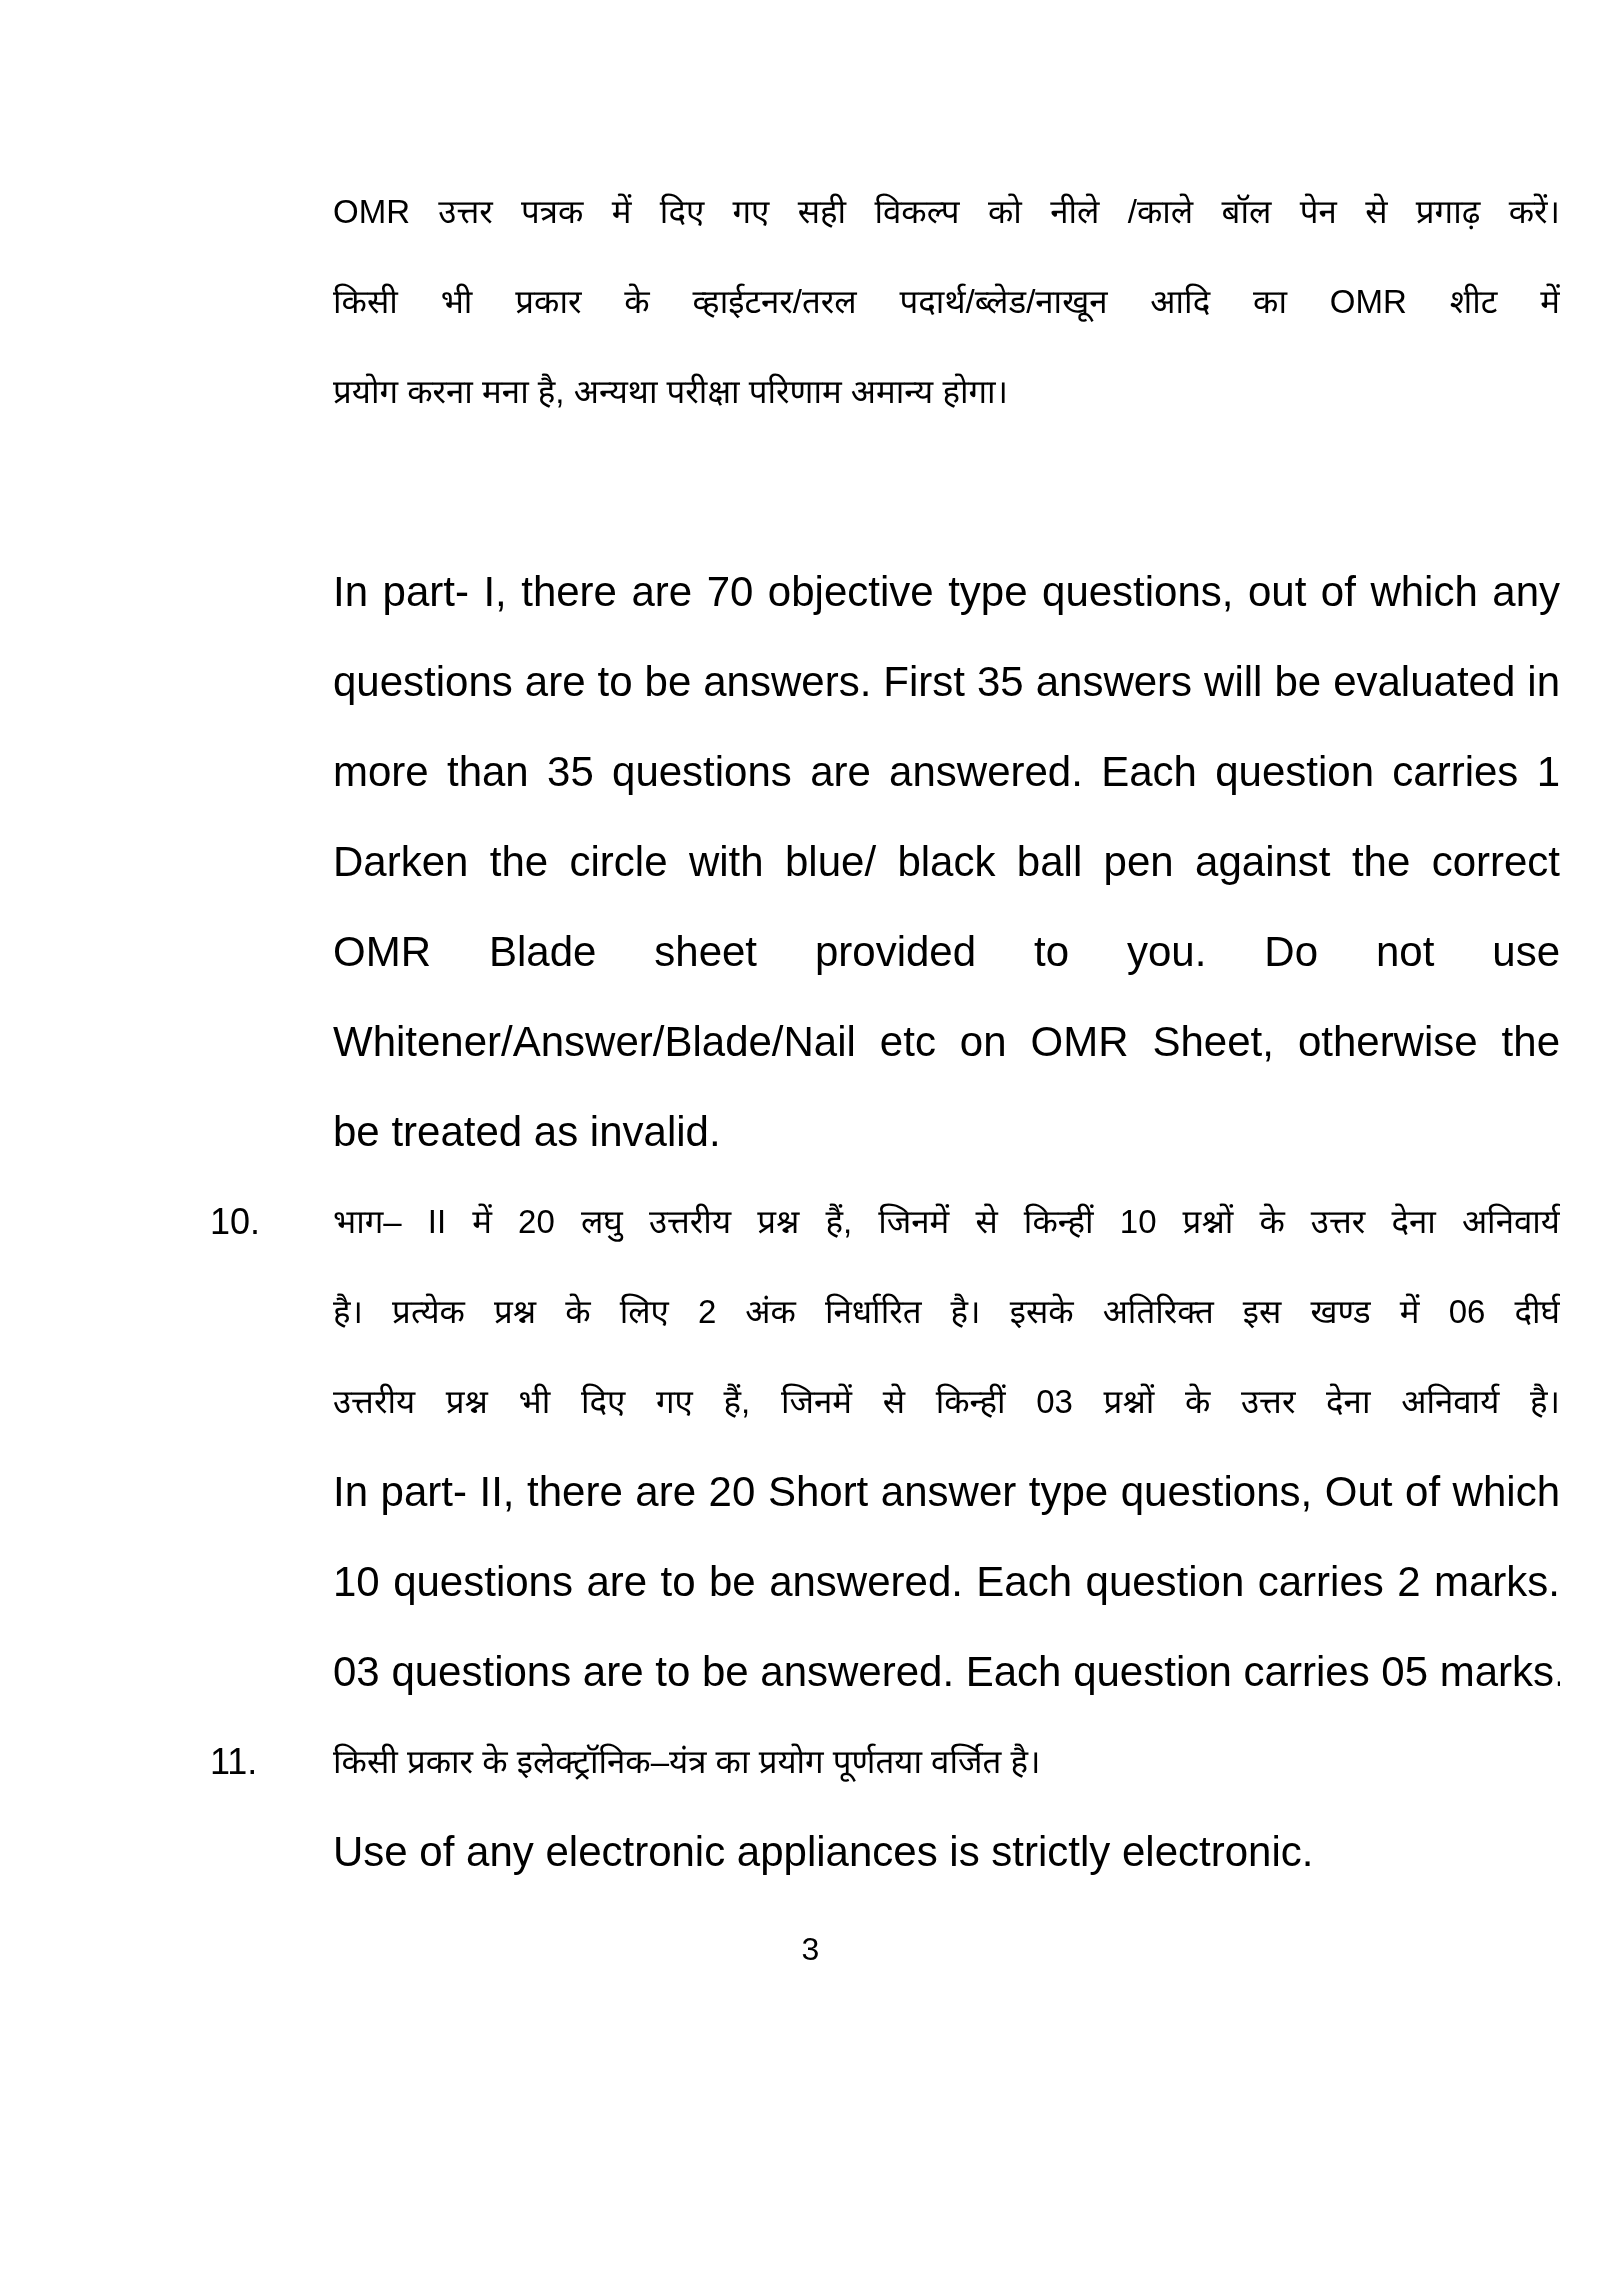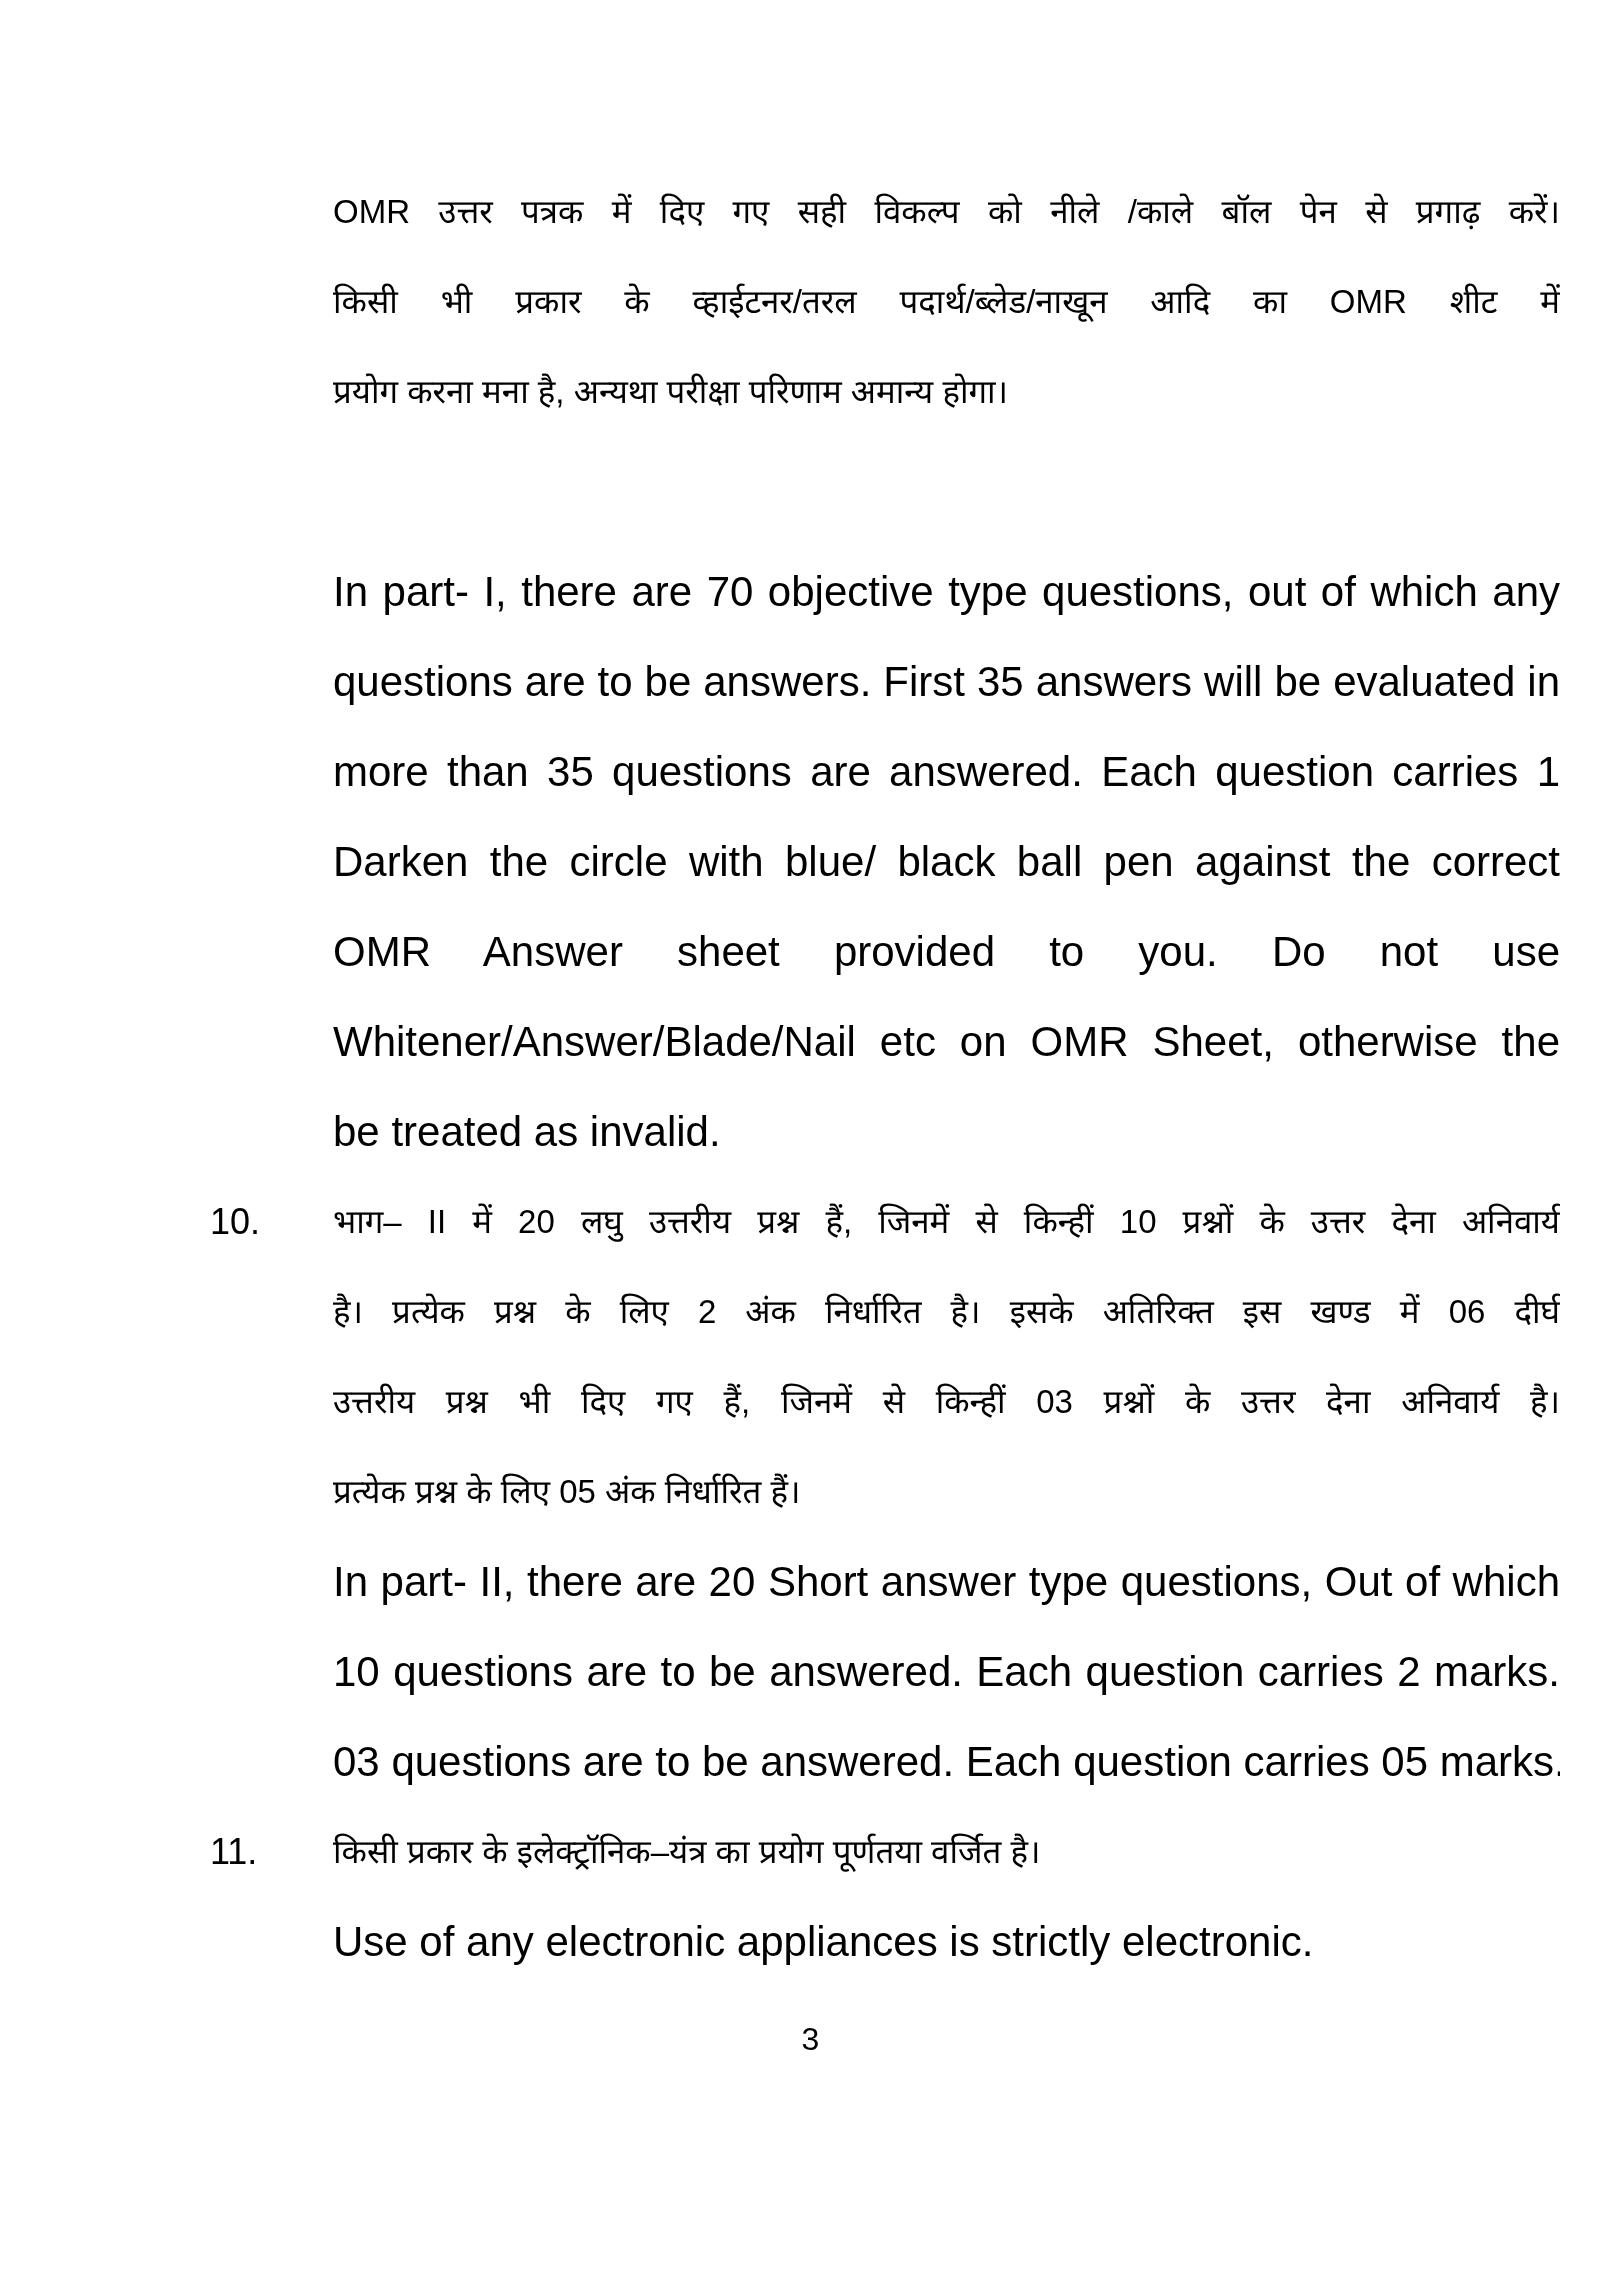--- a/index.html
+++ b/index.html
@@ -75,35 +75,34 @@
       </div>
       <div class="body">
         <div class="line hi j">OMR उत्तर पत्रक में दिए गए सही विकल्प को नीले /काले बॉल पेन से प्रगाढ़ करें।</div>
         <div class="line hi j">किसी भी प्रकार के व्हाईटनर/तरल पदार्थ/ब्लेड/नाखून आदि का OMR शीट में</div>
         <div class="line hi l">प्रयोग करना मना है, अन्यथा परीक्षा परिणाम अमान्य होगा।</div>
         <div class="gap"></div>
         <div class="line en j">In part- I, there are 70 objective type questions, out of which any 35</div>
         <div class="line en j">questions are to be answers. First 35 answers will be evaluated in case</div>
         <div class="line en j">more than 35 questions are answered. Each question carries 1 mark.</div>
         <div class="line en j">Darken the circle with blue/ black ball pen against the correct option on</div>
-        <div class="line en j">OMR Answer sheet provided to you. Do not use</div>
+        <div class="line en j">OMR Blade sheet provided to you. Do not use</div>
         <div class="line en j">Whitener/Answer/Blade/Nail etc on OMR Sheet, otherwise the result will</div>
         <div class="line en l">be treated as invalid.</div>
       </div>
     </section>
 
     <section class="row">
       <div class="gutter">
         <span>10.</span>
       </div>
       <div class="body">
         <div class="line hi j">भाग– II में 20 लघु उत्तरीय प्रश्न हैं, जिनमें से किन्हीं 10 प्रश्नों के उत्तर देना अनिवार्य</div>
         <div class="line hi j">है। प्रत्येक प्रश्न के लिए 2 अंक निर्धारित है। इसके अतिरिक्त इस खण्ड में 06 दीर्घ</div>
         <div class="line hi j">उत्तरीय प्रश्न भी दिए गए हैं, जिनमें से किन्हीं 03 प्रश्नों के उत्तर देना अनिवार्य है।</div>
-        <div class="line hi l">प्रत्येक प्रश्न के लिए 05 अंक निर्धारित हैं।</div>
         <div class="line en j">In part- II, there are 20 Short answer type questions, Out of which any</div>
         <div class="line en j">10 questions are to be answered. Each question carries  2 marks. Apart</div>
         <div class="line en l">03 questions are to be answered. Each question carries  05 marks.</div>
       </div>
     </section>
 
     <section class="row">
       <div class="gutter">
         <span>11.</span>
       </div>

